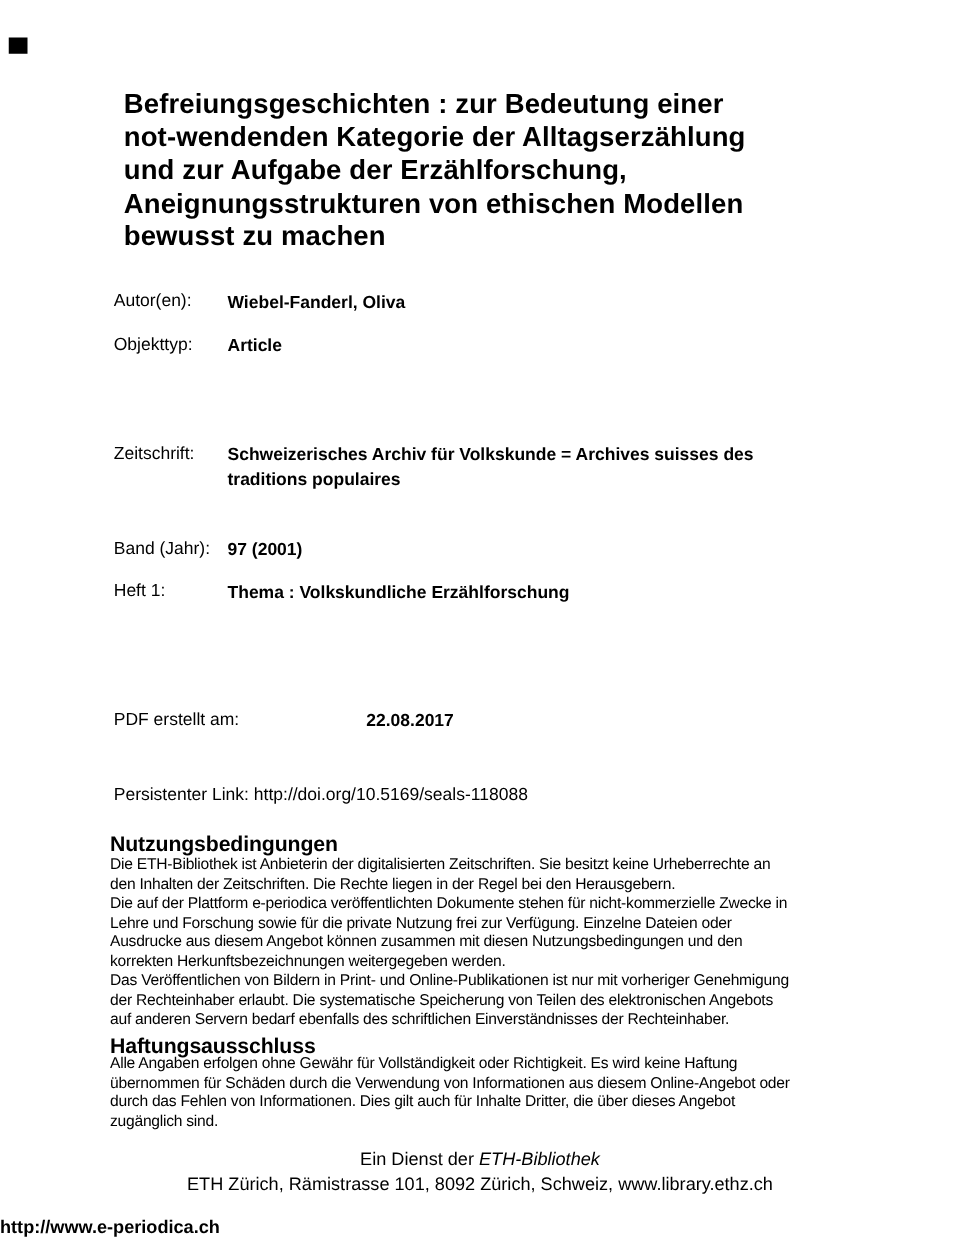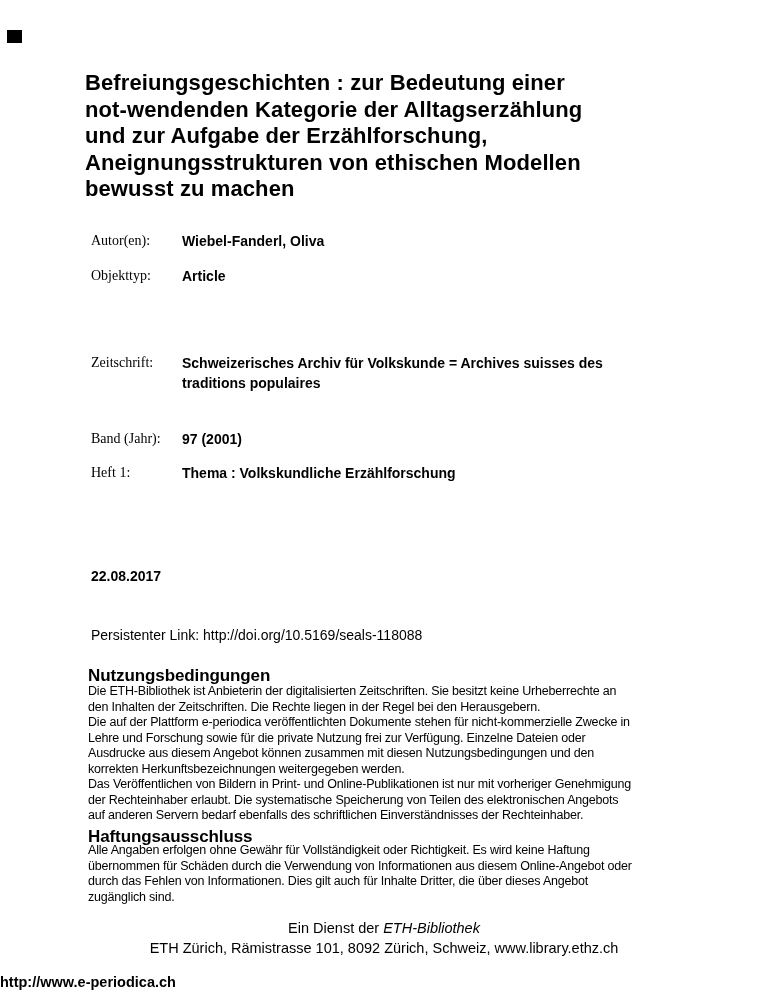--- a/index.html
+++ b/index.html
@@ -12,31 +12,31 @@
     overflow: hidden;
   }
   .page { position: absolute; inset: 0; background: #ffffff; }
 
   .scan-mark {
     position: absolute; left: 7px; top: 30px;
     width: 15px; height: 13px; background: #000000;
   }
 
   .doc-title {
-    position: absolute; left: 85px; top: 70px; width: 650px;
+    position: absolute; left: 99px; top: 70px; width: 650px;
     font-size: 22px; font-weight: bold; line-height: 26.5px;
     white-space: pre; letter-spacing: 0.1px;
   }
 
   .meta-row {
     position: absolute; left: 91px; width: 660px;
     font-size: 14px; line-height: 17px;
     display: flex; align-items: flex-start;
   }
-  .meta-label { width: 91px; flex: none; font-weight: normal; font-family: Liberation Serif, serif; }
+  .meta-label { width: 91px; flex: none; font-weight: normal; }
   .meta-label.wide { width: 202px; }
   .meta-value { font-weight: bold; white-space: pre; line-height: 20px; margin-top: -1.5px; }
 
   .plain-row {
     position: absolute; left: 91px; width: 660px;
     font-size: 14px; line-height: 17px; white-space: pre; margin-top: 28px;
   }
 
   .section-heading {
     position: absolute; left: 88px; width: 640px;
@@ -92,20 +92,21 @@
     <span class="meta-label">Band (Jahr):</span>
     <span class="meta-value">97 (2001)</span>
   </div>
 
   <div class="meta-row" style="top:464px">
     <span class="meta-label">Heft 1:</span>
     <span class="meta-value">Thema : Volkskundliche Erzählforschung</span>
   </div>
 
   <div class="meta-row" style="top:567px">
+    <span class="meta-label wide">PDF erstellt am:</span>
     <span class="meta-value">22.08.2017</span>
   </div>
 
   <div class="plain-row" style="top:599px"><span>Persistenter Link: </span><span>http://doi.org/10.5169/seals-118088</span></div>
 
   <h3 class="section-heading" style="top:668px">Nutzungsbedingungen</h3>
   <div class="section-body" style="top:684px">Die ETH-Bibliothek ist Anbieterin der digitalisierten Zeitschriften. Sie besitzt keine Urheberrechte an
 den Inhalten der Zeitschriften. Die Rechte liegen in der Regel bei den Herausgebern.
 Die auf der Plattform e-periodica veröffentlichten Dokumente stehen für nicht-kommerzielle Zwecke in
 Lehre und Forschung sowie für die private Nutzung frei zur Verfügung. Einzelne Dateien oder

